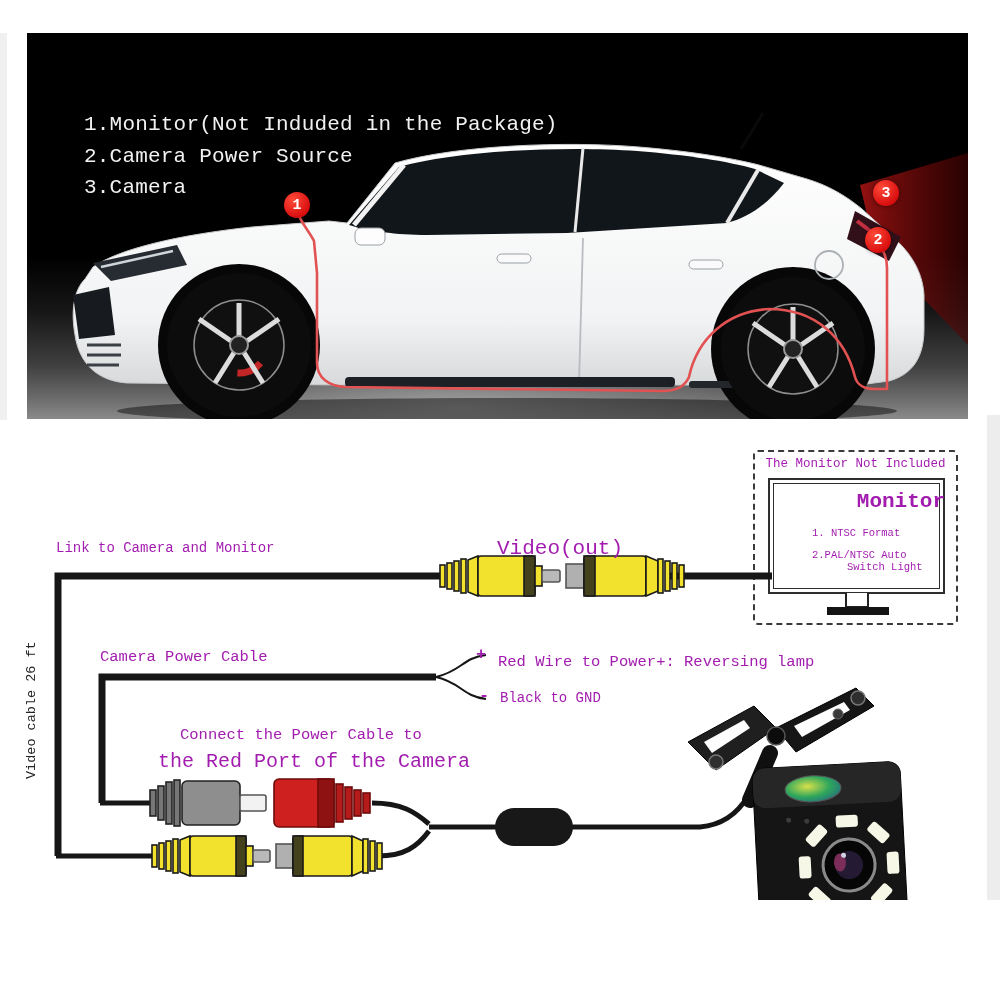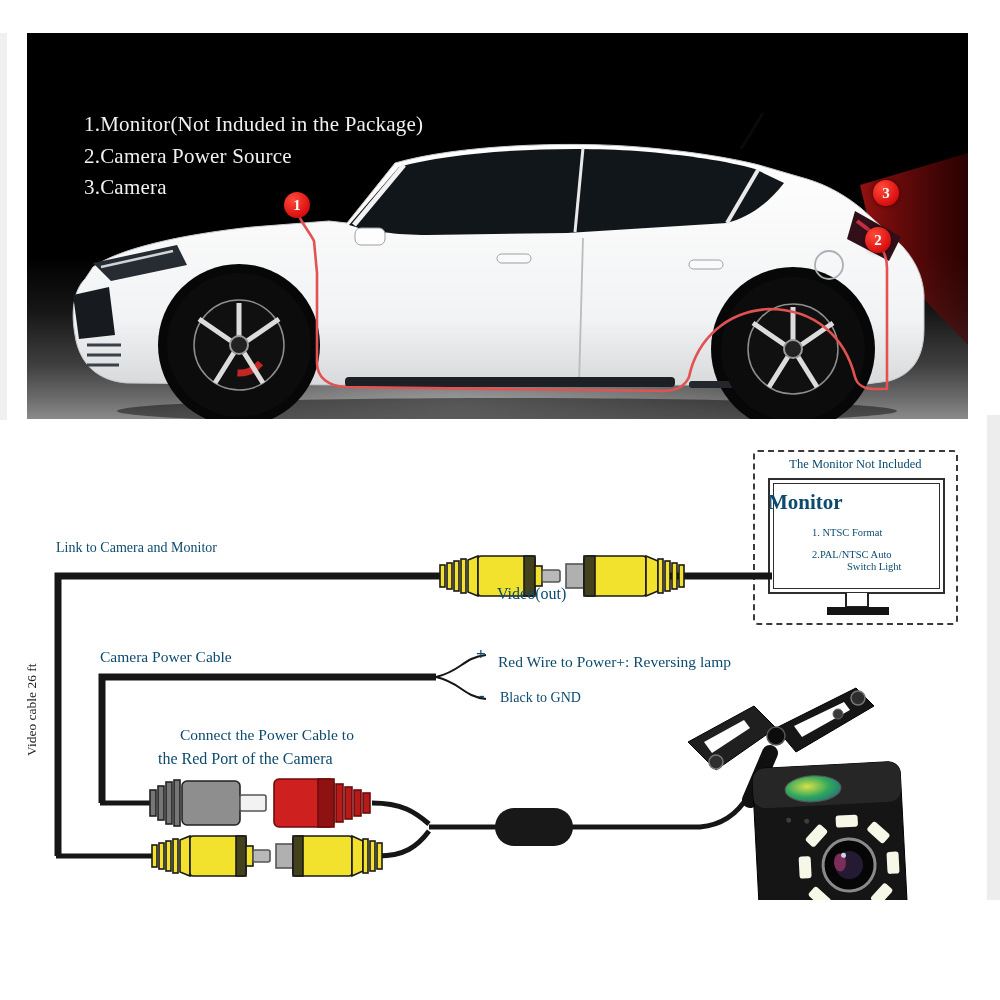--- a/index.html
+++ b/index.html
@@ -1,32 +1,32 @@
 <!DOCTYPE html>
 <html><head>
 <meta charset="utf-8">
 <style>
   html,body{margin:0;padding:0;background:#fff;}
   .page{position:relative;width:1000px;height:900px;background:#ffffff;overflow:hidden;
-        font-family:Liberation Serif, serif;}
+        font-family:Liberation Mono, monospace;}
   .edge-strip{position:absolute;background:#ededed;}
   
   .photo{position:absolute;left:27px;top:33px;width:941px;height:386px;
     background:
       radial-gradient(ellipse 420px 95px at 46% 97%, rgba(195,195,195,.55), rgba(120,120,120,0) 70%),
       linear-gradient(180deg,#000 0%,#000 58%,#161616 72%,#3f3f3f 86%,#6d6d6d 95%,#8a8a8a 100%);}
   .photo svg{position:absolute;left:0;top:0;}
   .caption{position:absolute;left:57px;top:76px;color:#f1f1f1;font-size:21px;line-height:31.5px;
     letter-spacing:.2px;}
   .badge{position:absolute;width:26px;height:26px;border-radius:50%;
     background:radial-gradient(circle at 35% 30%, #ff4a3a, #d90f0f 70%, #a80404);
     color:#fff;font-size:15px;font-weight:bold;display:flex;align-items:center;justify-content:center;
     box-shadow:0 0 4px rgba(0,0,0,.5);}
   
-  .lbl{position:absolute;color:#0c4a6e;white-space:nowrap;}
+  .lbl{position:absolute;color:#a21caf;white-space:nowrap;}
   .vertical-lbl{position:absolute;left:24px;top:615px;height:190px;width:24px;
     writing-mode:vertical-rl;transform:rotate(180deg);text-align:center;
     font-size:13.5px;color:#232323;}
   
   .monitor-dashed{position:absolute;left:753px;top:450px;width:205px;height:175px;
     border:2px dashed #3a3a3a;border-radius:5px;box-sizing:border-box;background:#fff;}
   .monitor-screen{position:absolute;left:768px;top:478px;width:177px;height:116px;
     border:2.5px solid #2e2e2e;box-sizing:border-box;background:#fff;}
   .monitor-screen .inner{position:absolute;left:3px;top:3px;right:3px;bottom:3px;
     border:1.5px solid #2e2e2e;}
@@ -256,31 +256,31 @@
           <circle cx="848" cy="866" r="26" fill="#060606" stroke="#8a8a8a" stroke-width="3"></circle>
           <circle cx="848" cy="866" r="14" fill="#241a33"></circle>
           <ellipse cx="839" cy="863" rx="6" ry="9" fill="#86305e" opacity="0.9"></ellipse>
           <circle cx="843" cy="856" r="2.5" fill="#cfd0e0"></circle>
         </g>
       </g>
     </g>
   </svg>
 
   <div class="lbl" style="left:56px;top:540px;font-size:14px;">Link to Camera and Monitor</div>
-  <div class="lbl" style="left:497px;top:537px;font-size:16px;margin-top:48px;">Video(out)</div>
+  <div class="lbl" style="left:497px;top:537px;font-size:21px;">Video(out)</div>
   <div class="vertical-lbl">Video cable 26 ft</div>
 
   <div class="lbl" style="left:100px;top:648px;font-size:15.5px;">Camera Power Cable</div>
   <div class="lbl" style="left:476px;top:645px;font-size:17px;font-weight:bold;">+</div>
   <div class="lbl" style="left:498px;top:635px;font-size:15.5px;margin-top:18px;">Red Wire to Power+: Reversing lamp</div>
   <div class="lbl" style="left:479px;top:686px;font-size:17px;font-weight:bold;">-</div>
   <div class="lbl" style="left:500px;top:690px;font-size:14px;">Black to GND</div>
 
   <div class="lbl" style="left:160px;top:726px;font-size:15.5px;margin-left:20px;">Connect the Power Cable to</div>
-  <div class="lbl" style="left:158px;top:750px;font-size:16px;">the Red Port of the Camera</div>
+  <div class="lbl" style="left:158px;top:750px;font-size:20px;">the Red Port of the Camera</div>
 
   <div class="lbl" style="left:753px;top:457px;width:205px;text-align:center;font-size:12.5px;">The Monitor Not Included</div>
-  <div class="lbl" style="left:768px;top:490px;width:177px;text-align:left;font-size:21px;font-weight:bold;">Monitor</div>
+  <div class="lbl" style="left:768px;top:490px;width:177px;text-align:right;font-size:21px;font-weight:bold;">Monitor</div>
   <div class="lbl" style="left:812px;top:527px;font-size:10.5px;">1. NTSC Format</div>
   <div class="lbl" style="left:812px;top:549px;font-size:10.5px;">2.PAL/NTSC Auto</div>
   <div class="lbl" style="left:828px;top:561px;font-size:10.5px;margin-left:19px;">Switch Light</div>
 
 </div>
 
 </body></html>

